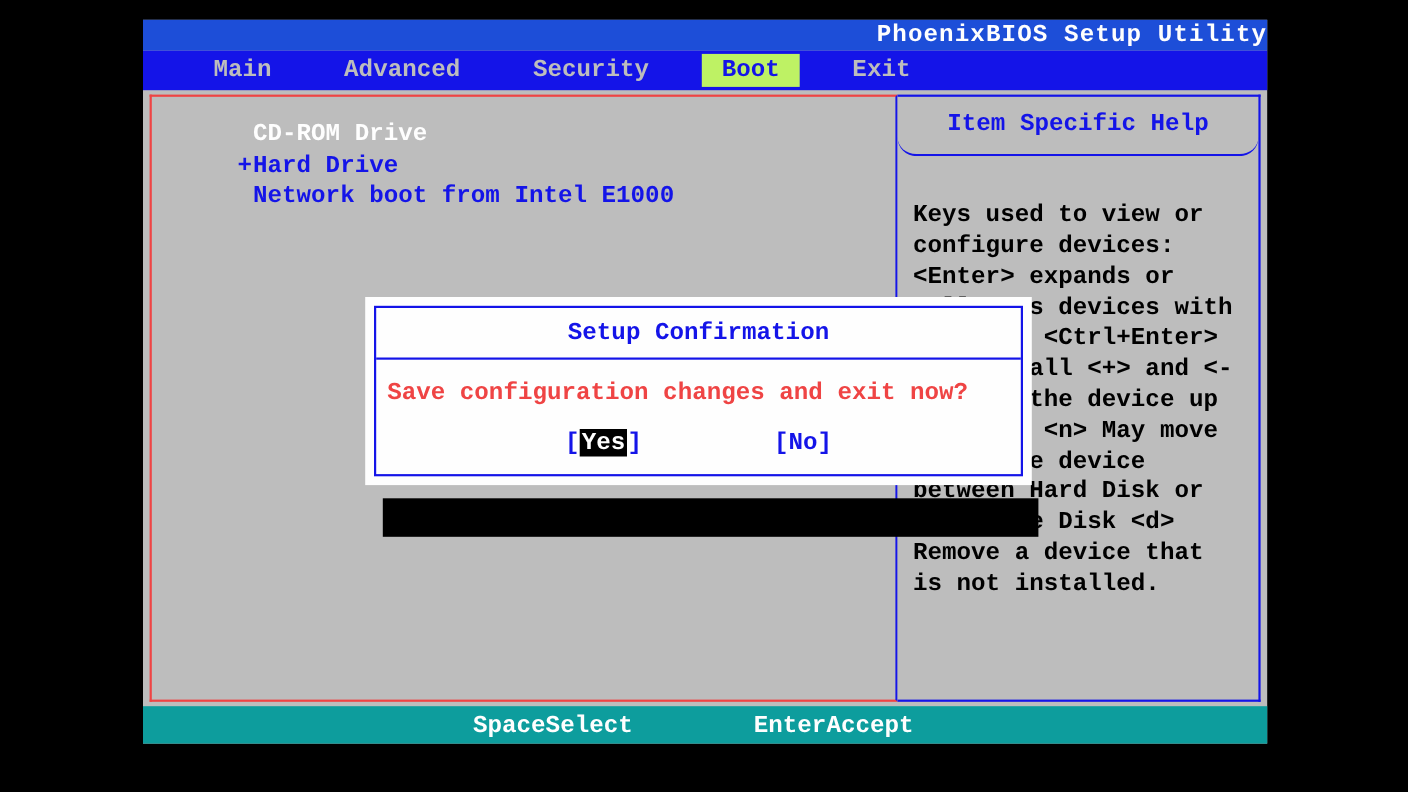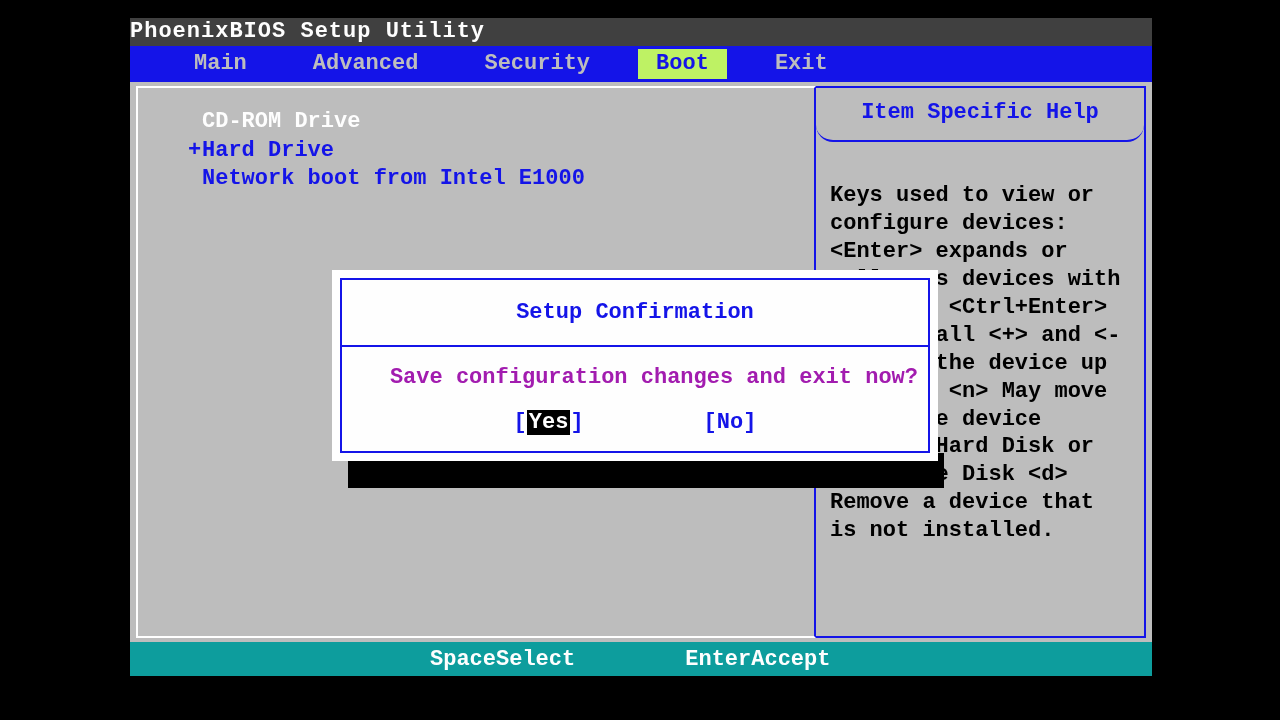--- a/index.html
+++ b/index.html
@@ -15,23 +15,23 @@
     position: relative;
   }
   .bios-frame {
     position: absolute;
     left: 130px;
     top: 18px;
     width: 1022px;
     background: #bdbdbd;
   }
   .title-bar {
-    background: #404040;
+    background: #1d4ed8;
     color: #fefefe;
-    text-align: left;
+    text-align: right;
     height: 28px;
     line-height: 28px;
     letter-spacing: 1px;
   }
   .menu-bar {
     background: #1414e8;
     color: #bdbdbd;
     height: 36px;
     display: flex;
     align-items: center;
@@ -46,24 +46,24 @@
   .menu-item.selected {
     background: #bef264;
     color: #1414e8;
   }
   .main-area {
     display: flex;
     height: 560px;
   }
   .left-panel {
     width: 680px;
-    border: 2px solid #ffffff;
+    border: 2px solid #ef4444;
     border-right: 2px solid #1414e8;
     margin: 4px 0 4px 6px;
-    padding: 20px 0 0 64px;
+    padding: 20px 0 0 92px;
     position: relative;
     background: #bdbdbd;
   }
   .right-panel {
     flex: 1;
     border: 2px solid #1414e8;
     border-left: none;
     margin: 4px 6px 4px 0;
     background: #bdbdbd;
     position: relative;
@@ -116,25 +116,25 @@
     padding: 8px;
     z-index: 5;
   }
   .modal-inner {
     border: 2px solid #1414e8;
   }
   .modal-title {
     color: #1414e8;
     text-align: center;
     border-bottom: 2px solid #1414e8;
-    padding: 20px 0;
+    padding: 10px 0;
   }
   .modal-msg {
-    color: #a21caf;
-    text-align: right;
+    color: #ef4444;
+    text-align: left;
     padding: 18px 10px 6px 10px;
   }
   .modal-buttons {
     display: flex;
     justify-content: center;
     gap: 120px;
     padding: 14px 0 16px 0;
     color: #1414e8;
   }
   .modal-btn { color:#1414e8; }

